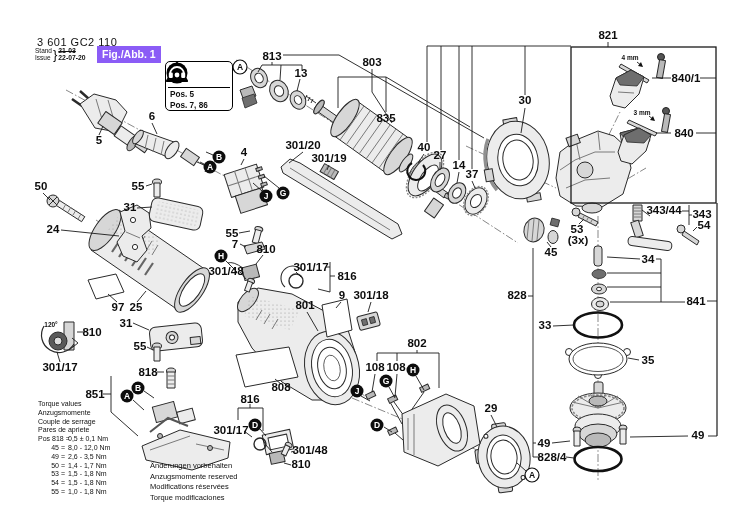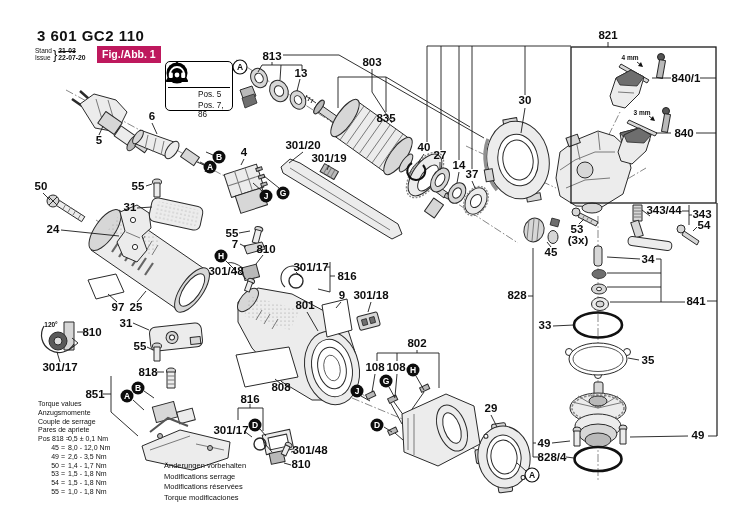--- a/index.html
+++ b/index.html
@@ -1,40 +1,40 @@
 <!DOCTYPE html>
 <html><head>
 <meta charset="utf-8">
 <style>
   html,body{margin:0;padding:0;background:#fff;}
   .canvas{position:relative;width:750px;height:530px;background:#fff;overflow:hidden;
           font-family:"Liberation Sans",sans-serif;color:#111;}
   .abs{position:absolute;}
   
-  .partnum{left:37px;top:27px;font-size:15px;font-weight:700;letter-spacing:.5px;}
+  .partnum{left:37px;top:36px;font-size:11px;font-weight:400;letter-spacing:.5px;}
   .issueblk{left:35px;top:47px;display:flex;align-items:center;gap:1px;}
   .issueblk .names{display:flex;flex-direction:column;font-size:6.5px;line-height:7px;}
   .issueblk .brace{font-size:13px;font-weight:400;line-height:13px;}
   .issueblk .dates{display:flex;flex-direction:column;font-size:6.8px;font-weight:bold;line-height:7px;}
   .issueblk .old{text-decoration:line-through;}
-  .figbox{left:97px;top:46px;background:#be185d;color:#fff;font-size:10.5px;font-weight:bold;
+  .figbox{left:97px;top:46px;background:#8b5cf6;color:#fff;font-size:10.5px;font-weight:bold;
           padding:2px 5px 3px 5px;}
   
   .warn{left:165px;top:61px;width:62px;height:46px;border:1.6px solid #000;border-radius:5px;
         padding:1px 2px;}
   .warn .icons{display:flex;align-items:center;gap:3px;height:24px;border-bottom:1px solid #000;
         justify-content:center;}
-  .warn .pos{font-size:8.2px;font-weight:normal;line-height:9px;padding:2px 2px 0 2px;margin-left:28px;}
+  .warn .pos{font-size:8.2px;font-weight:bold;line-height:9px;padding:2px 2px 0 2px;}
   
   .torque{left:38px;top:400px;font-size:7px;line-height:8.8px;}
   .torque .trow{display:flex;}
   .torque .tpos{width:27px;text-align:right;margin-right:3px;white-space:nowrap;}
   .torque .tval{white-space:nowrap;}
   
-  .notices{left:164px;top:461px;font-size:7.5px;line-height:10.6px;}
+  .notices{left:150px;top:461px;font-size:7.5px;line-height:10.6px;}
   
   svg{position:absolute;left:0;top:0;}
   .ln{stroke:#1a1a1a;stroke-width:.9;fill:none;}
   .lnb{stroke:#1a1a1a;stroke-width:1.2;fill:none;}
   .dd{stroke:#555;stroke-width:.7;fill:none;stroke-dasharray:8 2.2 1.6 2.2;}
   .p{stroke:#2a2a2a;stroke-width:1;fill:#ececec;stroke-linejoin:round;}
   .pw{stroke:#2a2a2a;stroke-width:1;fill:#fff;stroke-linejoin:round;}
   .pd{stroke:#2a2a2a;stroke-width:1;fill:#d7d7d7;stroke-linejoin:round;}
   .pk{stroke:#2a2a2a;stroke-width:1;fill:#b9b9b9;stroke-linejoin:round;}
   .dk{stroke:#2a2a2a;stroke-width:.8;fill:#6e6e6e;}
@@ -646,18 +646,18 @@
         <span class="tval">1,5 - 1,8 Nm</span>
       </div>
     <div class="trow">
         <span class="tpos">55 =</span>
         <span class="tval">1,0 - 1,8 Nm</span>
       </div>
   </div>
 
   <div class="abs notices">
     <div>Änderungen vorbehalten</div>
-    <div>Modifications serrage</div>
+    <div>Anzugsmomente reserved</div>
     <div>Modifications réservées</div>
     <div>Torque modificaciones</div>
   </div>
 
 </div>
 
 </body></html>

